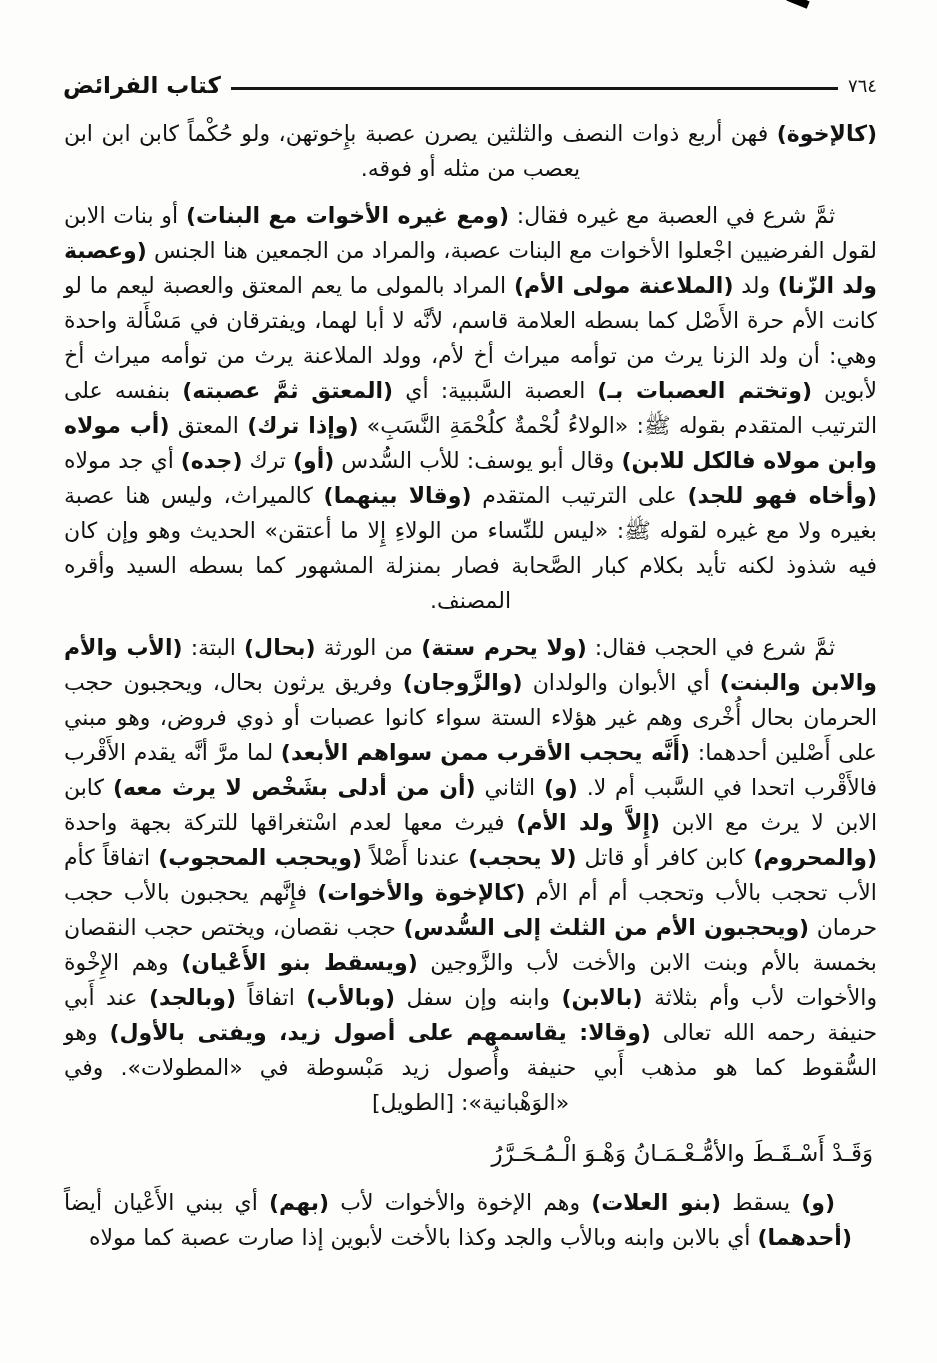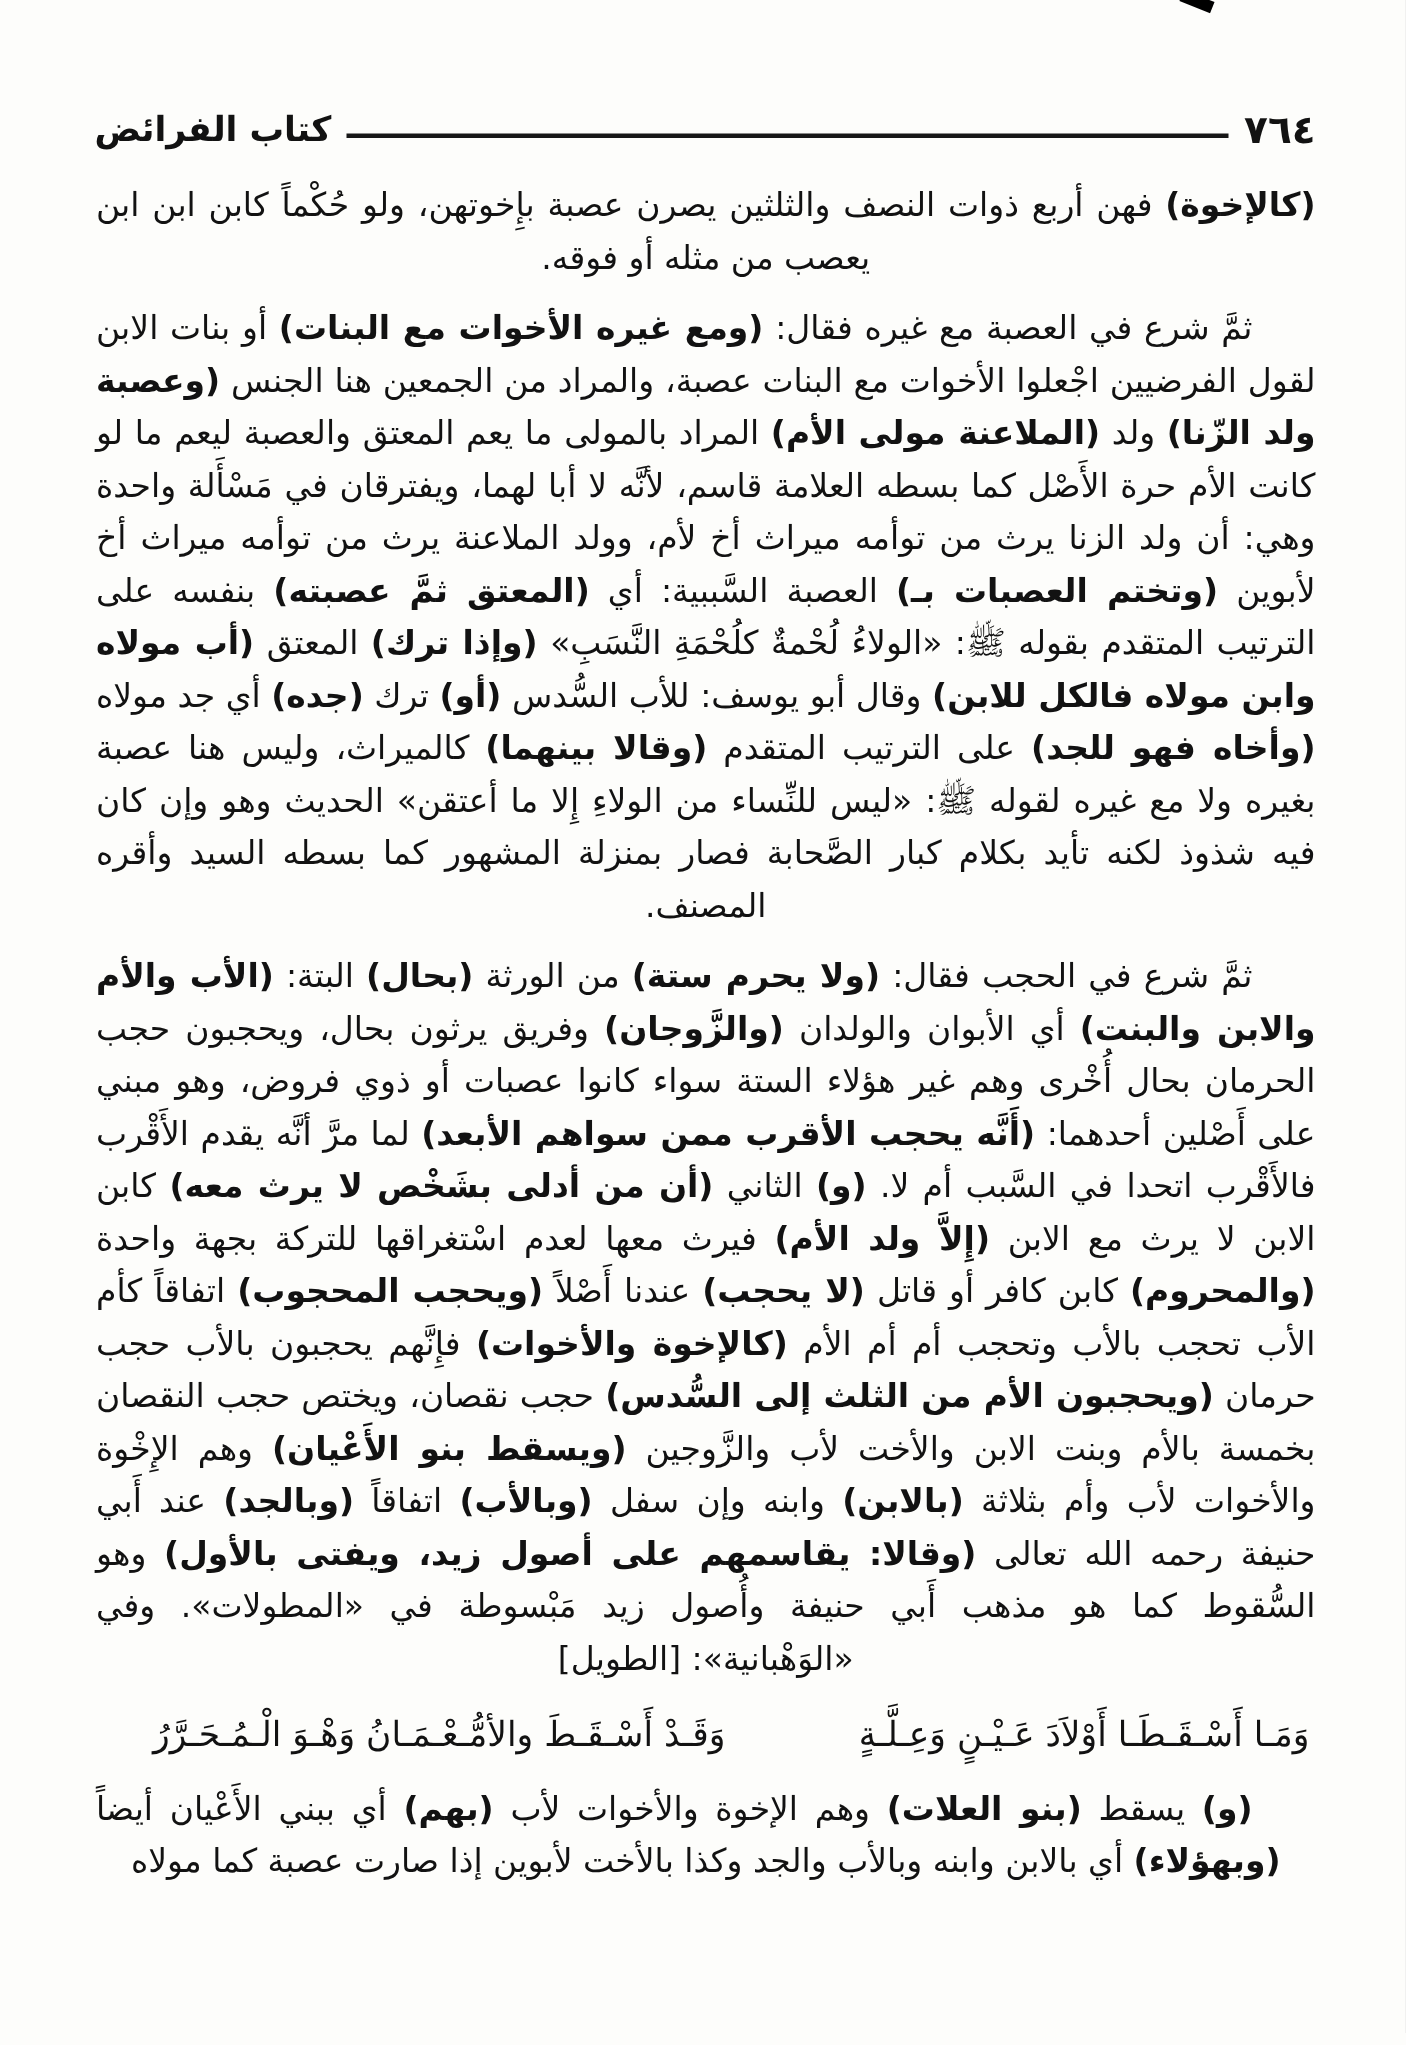--- a/index.html
+++ b/index.html
@@ -17,21 +17,21 @@
     position:absolute;top:-3px;right:128px;
     width:22px;height:8px;background:#000;
     transform:rotate(22deg);
   }
   .header{
     display:flex;align-items:center;
     padding:0 60px 0 63px;
     margin-top:72px;
     gap:10px;
   }
-  .pagenum{font-size:26px;font-weight:bold;letter-spacing:2px;white-space:nowrap;}
+  .pagenum{font-size:18px;font-weight:normal;letter-spacing:2px;white-space:nowrap;}
   .rule{flex:1;height:3px;background:#171717;margin-top:6px;}
   .booktitle{font-size:23px;font-weight:bold;white-space:nowrap;text-align:right;}
   .body{
     padding:0 60px 0 64px;
     margin-top:18px;
     font-size:22px;
     line-height:35px;
     text-align:justify;
   }
   p.para{
@@ -67,21 +67,20 @@
 
   <div class="body">
 
     <p class="para"><b>(كالإخوة)</b><span> فهن أربع ذوات النصف والثلثين يصرن عصبة بإِخوتهن، ولو حُكْماً كابن ابن ابن يعصب من مثله أو فوقه.</span></p>
 
     <p class="para indent"><span>ثمَّ شرع في العصبة مع غيره فقال: </span><b>(ومع غيره الأخوات مع البنات)</b><span> أو بنات الابن لقول الفرضيين اجْعلوا الأخوات مع البنات عصبة، والمراد من الجمعين هنا الجنس </span><b>(وعصبة ولد الزّنا)</b><span> ولد </span><b>(الملاعنة مولى الأم)</b><span> المراد بالمولى ما يعم المعتق والعصبة ليعم ما لو كانت الأم حرة الأَصْل كما بسطه العلامة قاسم، لأنَّه لا أبا لهما، ويفترقان في مَسْأَلة واحدة وهي: أن ولد الزنا يرث من توأمه ميراث أخ لأم، وولد الملاعنة يرث من توأمه ميراث أخ لأبوين </span><b>(وتختم العصبات بـ)</b><span> العصبة السَّببية: أي </span><b>(المعتق ثمَّ عصبته)</b><span> بنفسه على الترتيب المتقدم بقوله ﷺ: «الولاءُ لُحْمةٌ كلُحْمَةِ النَّسَبِ» </span><b>(وإذا ترك)</b><span> المعتق </span><b>(أب مولاه وابن مولاه فالكل للابن)</b><span> وقال أبو يوسف: للأب السُّدس </span><b>(أو)</b><span> ترك </span><b>(جده)</b><span> أي جد مولاه </span><b>(وأخاه فهو للجد)</b><span> على الترتيب المتقدم </span><b>(وقالا بينهما)</b><span> كالميراث، وليس هنا عصبة بغيره ولا مع غيره لقوله ﷺ: «ليس للنِّساء من الولاءِ إِلا ما أعتقن» الحديث وهو وإن كان فيه شذوذ لكنه تأيد بكلام كبار الصَّحابة فصار بمنزلة المشهور كما بسطه السيد وأقره المصنف.</span></p>
 
     <p class="para indent"><span>ثمَّ شرع في الحجب فقال: </span><b>(ولا يحرم ستة)</b><span> من الورثة </span><b>(بحال)</b><span> البتة: </span><b>(الأب والأم والابن والبنت)</b><span> أي الأبوان والولدان </span><b>(والزَّوجان)</b><span> وفريق يرثون بحال، ويحجبون حجب الحرمان بحال أُخْرى وهم غير هؤلاء الستة سواء كانوا عصبات أو ذوي فروض، وهو مبني على أَصْلين أحدهما: </span><b>(أَنَّه يحجب الأقرب ممن سواهم الأبعد)</b><span> لما مرَّ أنَّه يقدم الأَقْرب فالأَقْرب اتحدا في السَّبب أم لا. </span><b>(و)</b><span> الثاني </span><b>(أن من أدلى بشَخْص لا يرث معه)</b><span> كابن الابن لا يرث مع الابن </span><b>(إِلاَّ ولد الأم)</b><span> فيرث معها لعدم اسْتغراقها للتركة بجهة واحدة </span><b>(والمحروم)</b><span> كابن كافر أو قاتل </span><b>(لا يحجب)</b><span> عندنا أَصْلاً </span><b>(ويحجب المحجوب)</b><span> اتفاقاً كأم الأب تحجب بالأب وتحجب أم أم الأم </span><b>(كالإخوة والأخوات)</b><span> فإِنَّهم يحجبون بالأب حجب حرمان </span><b>(ويحجبون الأم من الثلث إلى السُّدس)</b><span> حجب نقصان، ويختص حجب النقصان بخمسة بالأم وبنت الابن والأخت لأب والزَّوجين </span><b>(ويسقط بنو الأَعْيان)</b><span> وهم الإِخْوة والأخوات لأب وأم بثلاثة </span><b>(بالابن)</b><span> وابنه وإن سفل </span><b>(وبالأب)</b><span> اتفاقاً </span><b>(وبالجد)</b><span> عند أَبي حنيفة رحمه الله تعالى </span><b>(وقالا: يقاسمهم على أصول زيد، ويفتى بالأول)</b><span> وهو السُّقوط كما هو مذهب أَبي حنيفة وأُصول زيد مَبْسوطة في «المطولات». وفي «الوَهْبانية»: [الطويل]</span></p>
 
     <div class="verse">
-      <span>وَمَـا أَسْـقَـطَـا أَوْلاَدَ عَـيْـنٍ وَعِـلَّـةٍ</span>
       <span>وَقَـدْ أَسْـقَـطَ والأمُّـعْـمَـانُ وَهْـوَ الْـمُـحَـرَّرُ</span>
     </div>
 
 
-    <p class="para indent"><b>(و)</b><span> يسقط </span><b>(بنو العلات)</b><span> وهم الإخوة والأخوات لأب </span><b>(بهم)</b><span> أي ببني الأَعْيان أيضاً </span><b>(وبهؤلاء)</b><span> أي بالابن وابنه وبالأب والجد وكذا بالأخت لأبوين إذا صارت عصبة كما مولاه</span></p>
+    <p class="para indent"><b>(و)</b><span> يسقط </span><b>(بنو العلات)</b><span> وهم الإخوة والأخوات لأب </span><b>(بهم)</b><span> أي ببني الأَعْيان أيضاً </span><b>(أحدهما)</b><span> أي بالابن وابنه وبالأب والجد وكذا بالأخت لأبوين إذا صارت عصبة كما مولاه</span></p>
 
   </div>
 </div>
 
 </body></html>

